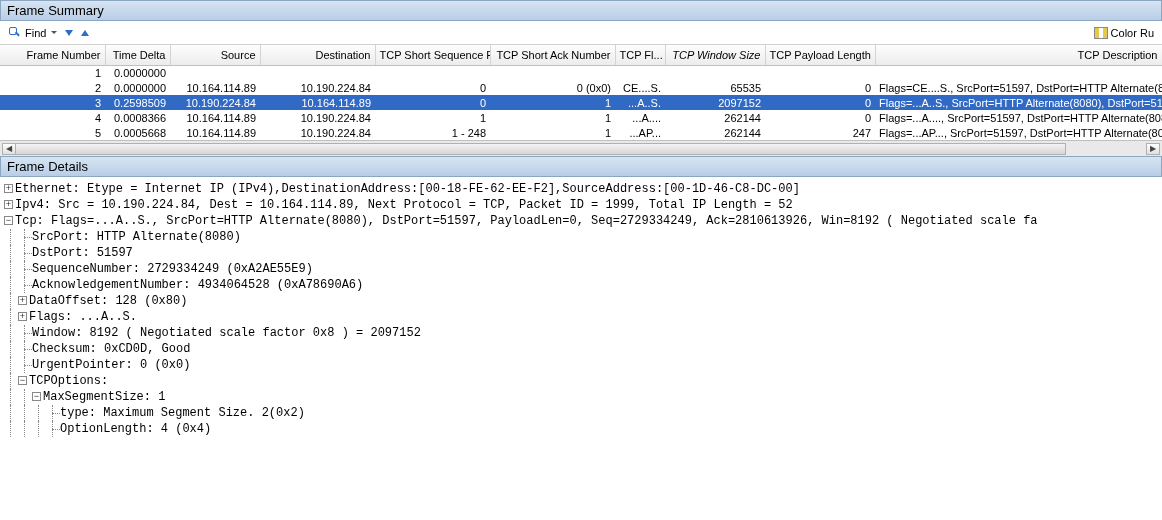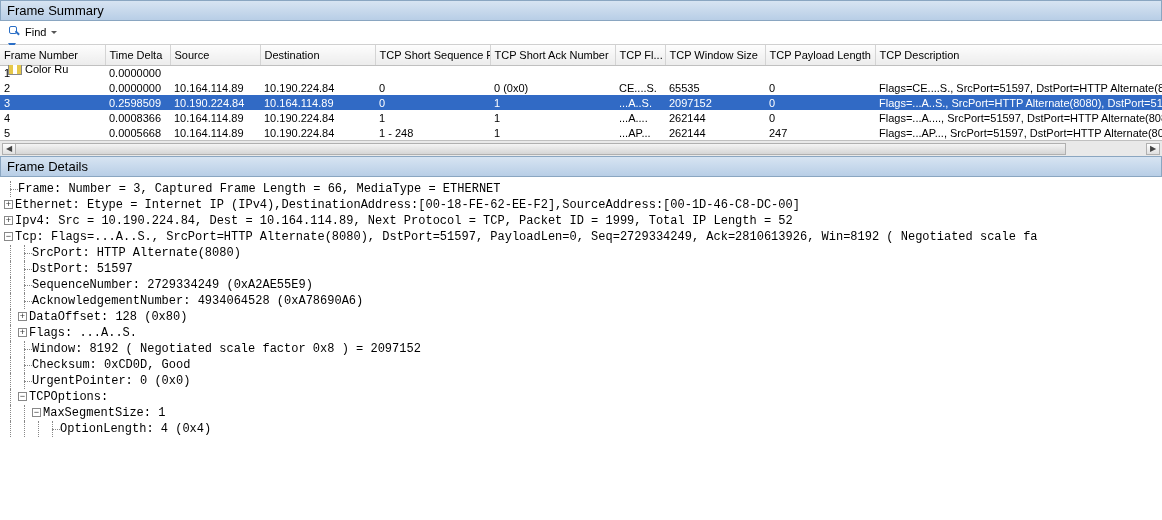--- a/index.html
+++ b/index.html
@@ -14,24 +14,24 @@
   }
   .panel-header {
     background: linear-gradient(#d7e4f2, #b8cee6);
     border: 1px solid #8aa6c1;
     padding: 2px 6px;
     font-size: 13px;
     color: #000;
   }
   .toolbar {
     display: flex;
+    align-items: center;
     padding: 2px 4px;
     border-bottom: 1px solid #d0d0d0;
     height: 24px;
-    flex-direction: column;
   }
   .tb-btn {
     display: inline-flex;
     align-items: center;
     gap: 3px;
     padding: 2px 4px;
     cursor: pointer;
   }
   .arrow-down {
     width: 0; height: 0;
@@ -84,21 +84,21 @@
       linear-gradient(90deg, #e6c84a 4px, #fff 4px, #fff 8px, #e6c84a 8px, #e6c84a 12px, #fff 12px);
     border: 1px solid #888;
     position: relative;
   }
   .grid {
     width: 100%;
     border-collapse: collapse;
     table-layout: fixed;
   }
   .grid th, .grid td {
-    text-align: left;
+    text-align: right;
     padding: 1px 4px;
     white-space: nowrap;
     overflow: hidden;
   }
   .grid th {
     background: linear-gradient(#fdfdfd, #ececec);
     border-right: 1px solid #d4d4d4;
     border-bottom: 1px solid #c0c0c0;
     font-weight: normal;
     height: 20px;
@@ -110,21 +110,21 @@
   }
   .grid tr.selected { background: #316ac5; color: #fff; }
   .grid tr.selected td { color: #fff; }
   .col-fn  { width: 105px; }
   .col-td  { width: 65px; }
   .col-src { width: 90px; }
   .col-dst { width: 115px; }
   .col-ssr { width: 115px; }
   .col-san { width: 125px; }
   .col-fl  { width: 50px; }
-  .col-ws  { width: 100px; }
+  .col-ws  { width: 100px; font-style: italic; }
   .col-pl  { width: 110px; }
   .col-desc{ width: 287px; margin-left: 25px; }
   .hscroll-area {
     background: #e9e9e9;
     height: 16px;
     border-top: 1px solid #c0c0c0;
     display: flex;
     align-items: center;
     padding: 0 2px;
   }
@@ -317,26 +317,20 @@
   <div class="sb-arrow">◀</div>
   <div class="sb-thumb" style="width:1050px"></div>
   <div style="flex:1"></div>
   <div class="sb-arrow">▶</div>
 </div>
 
 <div class="panel-header">Frame Details</div>
 
 <div class="details">
 
-  <div class="tree-line">
-    <span class="tree-indent">
-        <span class="ind branch-cont"></span>
-      </span>
-    <span class="leaf-text">Frame: Number = 3, Captured Frame Length = 66, MediaType = ETHERNET</span>
-  </div>
 
   <div class="tree-line">
     <span class="expander">+</span>
     <span class="leaf-text">Ethernet: Etype = Internet IP (IPv4),DestinationAddress:[00-18-FE-62-EE-F2],SourceAddress:[00-1D-46-C8-DC-00]</span>
   </div>
 
   <div class="tree-line">
     <span class="expander">+</span>
     <span class="leaf-text">Ipv4: Src = 10.190.224.84, Dest = 10.164.114.89, Next Protocol = TCP, Packet ID = 1999, Total IP Length = 52</span>
   </div>
@@ -424,16 +418,25 @@
     <span class="expander">−</span>
     <span class="leaf-text">MaxSegmentSize: 1</span>
   </div>
   <div class="tree-line">
     <span class="tree-indent">
         <span class="ind vline"></span>
         <span class="ind vline"></span>
         <span class="ind vline"></span>
         <span class="ind branch-cont"></span>
       </span>
+    <span class="leaf-text">type: Maximum Segment Size. 2(0x2)</span>
+  </div>
+  <div class="tree-line">
+    <span class="tree-indent">
+        <span class="ind vline"></span>
+        <span class="ind vline"></span>
+        <span class="ind vline"></span>
+        <span class="ind branch-cont"></span>
+      </span>
     <span class="leaf-text">OptionLength: 4 (0x4)</span>
   </div>
 
 </div>
 
 </body></html>

